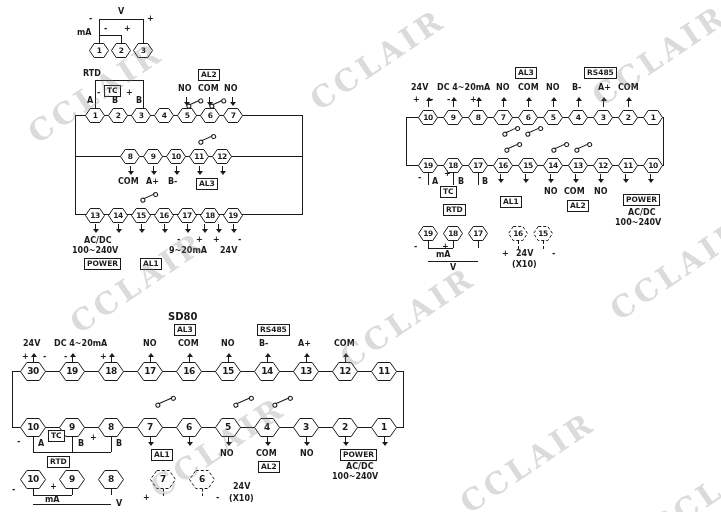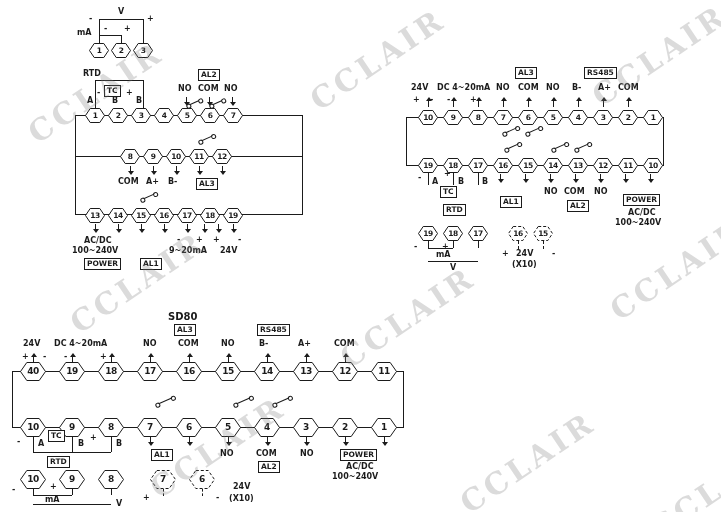--- a/index.html
+++ b/index.html
@@ -473,21 +473,21 @@
       <div class="arr up" style="left: 147px; top: 354px;"></div>
       <div class="arr up" style="left: 186px; top: 354px;"></div>
       <div class="arr up" style="left: 225px; top: 354px;"></div>
       <div class="arr up" style="left: 264px; top: 354px;"></div>
       <div class="arr up" style="left: 303px; top: 354px;"></div>
       <div class="arr up" style="left: 342px; top: 354px;"></div>
       <div class="hex" style="width: 26px; height: 19px; left: 20px; top: 362px;">
         <svg width="26" height="19">
           <polygon points="6.8,0.5 19.2,0.5 25.5,9.5 19.2,18.5 6.8,18.5 0.5,9.5" fill="#ffffff" stroke="#1b1b1b" stroke-width="1"></polygon>
         </svg>
-        <span class="hexnum bignum">40</span>
+        <span class="hexnum bignum">30</span>
       </div>
       <div class="hex" style="width: 26px; height: 19px; left: 59px; top: 362px;">
         <svg width="26" height="19">
           <polygon points="6.8,0.5 19.2,0.5 25.5,9.5 19.2,18.5 6.8,18.5 0.5,9.5" fill="#ffffff" stroke="#1b1b1b" stroke-width="1"></polygon>
         </svg>
         <span class="hexnum bignum">19</span>
       </div>
       <div class="hex" style="width: 26px; height: 19px; left: 98px; top: 362px;">
         <svg width="26" height="19">
           <polygon points="6.8,0.5 19.2,0.5 25.5,9.5 19.2,18.5 6.8,18.5 0.5,9.5" fill="#ffffff" stroke="#1b1b1b" stroke-width="1"></polygon>

